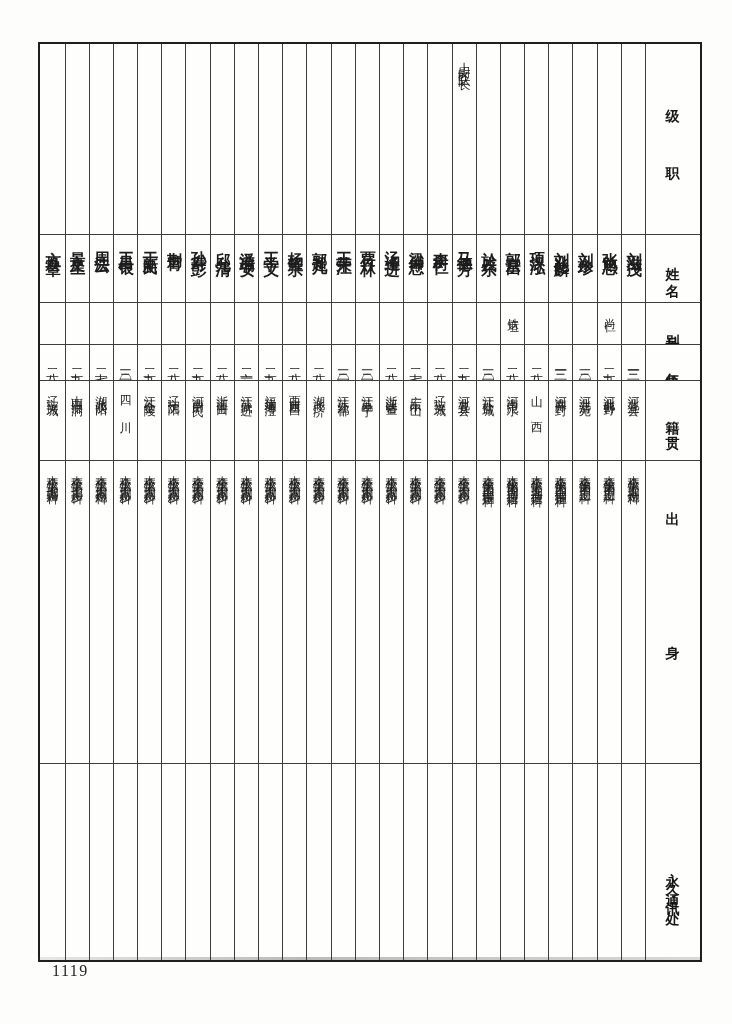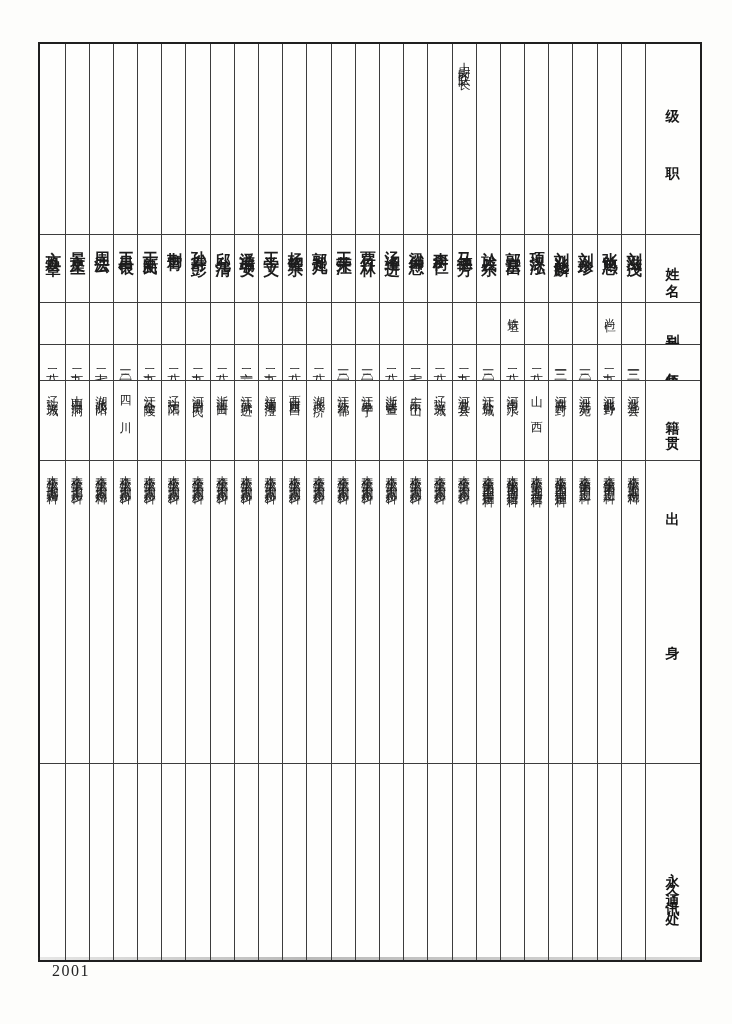--- a/index.html
+++ b/index.html
@@ -545,15 +545,15 @@
         </div>
         <div class="cell r-native c-native">
           <div class="vtext">辽宁兴城</div>
         </div>
         <div class="cell r-origin c-origin">
           <div class="vtext">本校第十七期骑科</div>
         </div>
         <div class="cell r-addr c-addr"></div>
       </div>
     </div>
-  <div class="page-number">2001</div>
+  <div class="page-number">1119</div>
   <div class="scan-smudge"></div>
 </div>
 
 </body></html>

